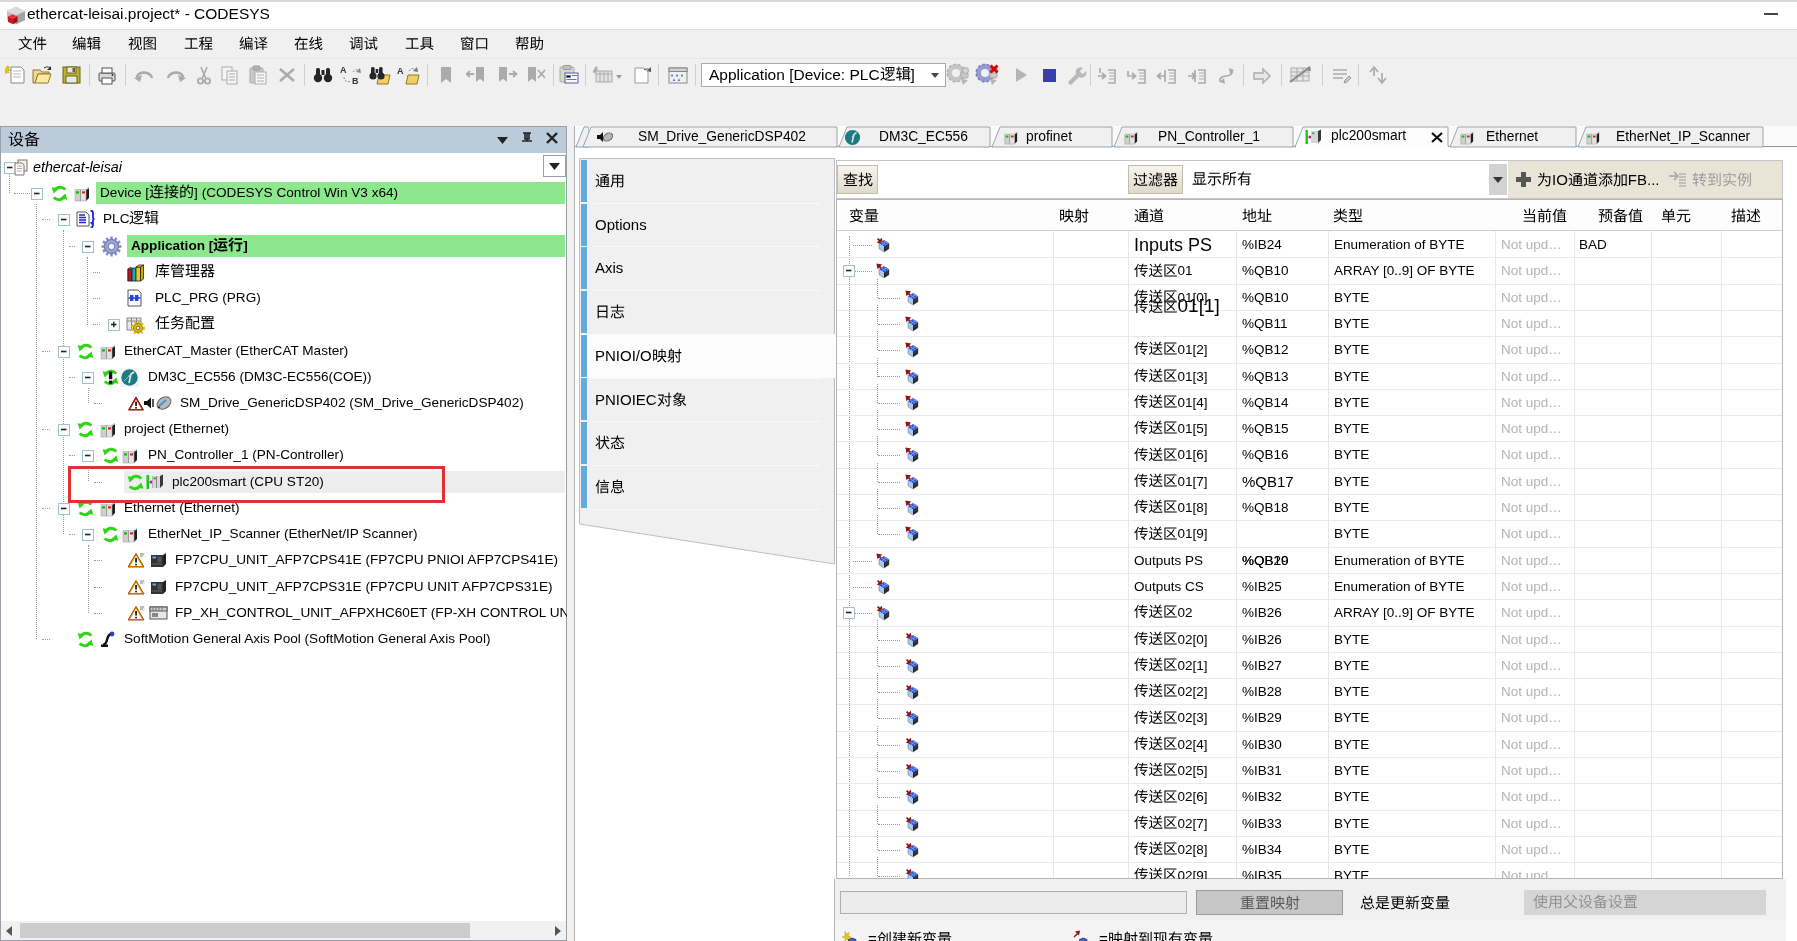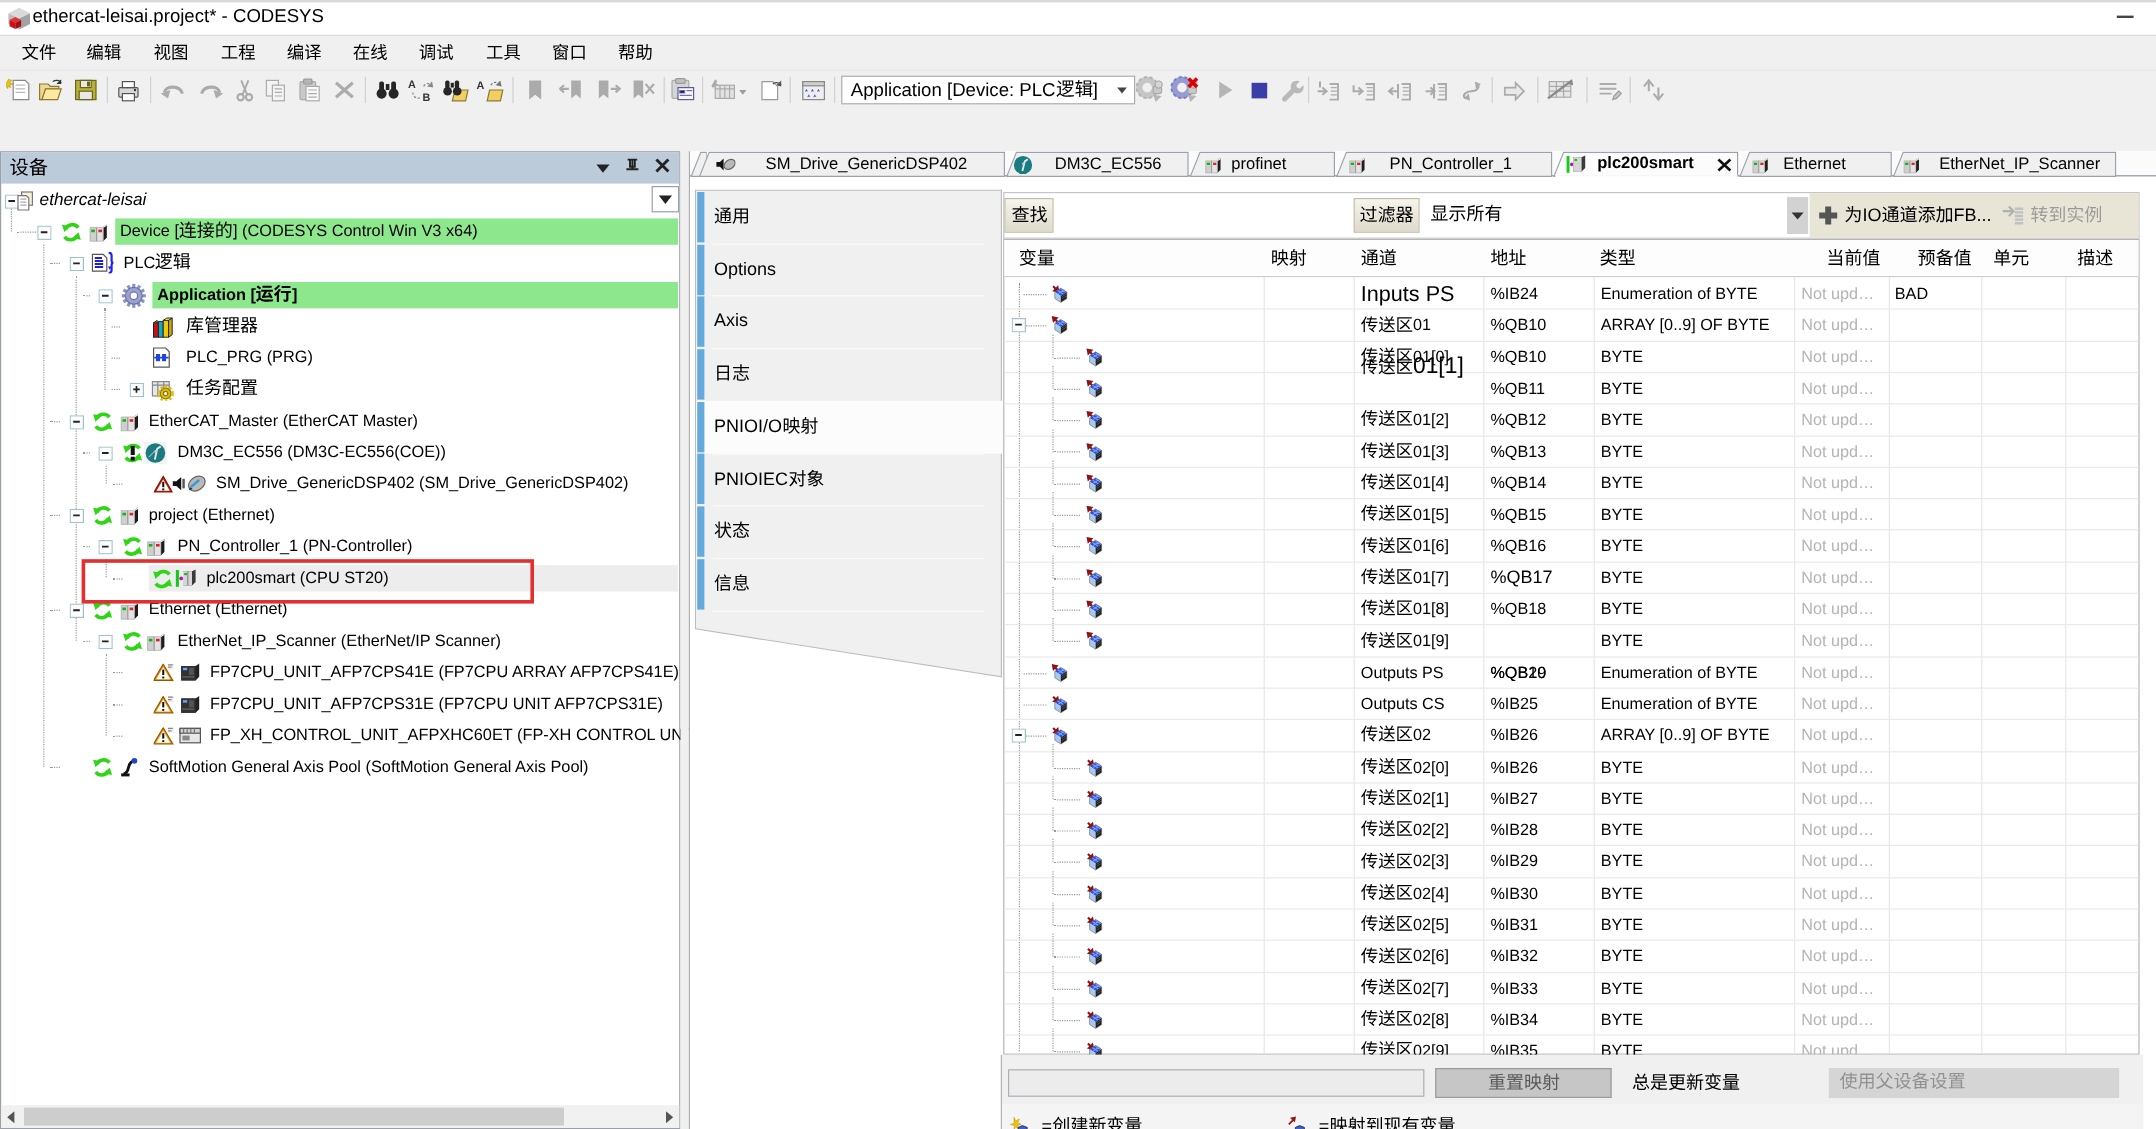--- a/index.html
+++ b/index.html
@@ -656,21 +656,21 @@
     <rect x="12" y="0" width="5" height="5" fill="#f0f0f0"></rect>
     <path d="M12 1h4M12 3h3" stroke="#888"></path>
   </svg>
 <svg style="position:absolute;left:150px;top:552.3px;" width="18" height="17" viewBox="0 0 18 17">
     <polygon points="1,3 13,3 16,1 16,12 13,15 1,15" fill="#222"></polygon>
     <rect x="1" y="3" width="12" height="12" fill="#333"></rect>
     <rect x="2.5" y="4.5" width="3.5" height="2" fill="#66aaff"></rect>
     <rect x="7.5" y="4.5" width="4" height="6" fill="#555"></rect>
     <path d="M2 12h10" stroke="#666"></path>
   </svg>
-<div style="position:absolute;left:175px;top:547px;height:26px;line-height:26px;font-size:13.6px;white-space:nowrap">FP7CPU_UNIT_AFP7CPS41E (FP7CPU ARRAY AFP7CPS41E)</div>
+<div style="position:absolute;left:175px;top:547px;height:26px;line-height:26px;font-size:13.6px;white-space:nowrap">FP7CPU_UNIT_AFP7CPS41E (FP7CPU PNIOI AFP7CPS41E)</div>
 <svg style="position:absolute;left:128px;top:579.52px;" width="17" height="15" viewBox="0 0 17 15">
     <polygon points="8,0.5 16,14 0,14" fill="#ee9900" stroke="#995500"></polygon>
     <polygon points="8,3 13.8,13 2.2,13" fill="#fff"></polygon>
     <rect x="7.2" y="5" width="1.7" height="4.5" fill="#111"></rect>
     <rect x="7.2" y="10.8" width="1.7" height="1.6" fill="#111"></rect>
     <rect x="12" y="0" width="5" height="5" fill="#f0f0f0"></rect>
     <path d="M12 1h4M12 3h3" stroke="#888"></path>
   </svg>
 <svg style="position:absolute;left:150px;top:578.52px;" width="18" height="17" viewBox="0 0 18 17">
     <polygon points="1,3 13,3 16,1 16,12 13,15 1,15" fill="#222"></polygon>
@@ -777,21 +777,21 @@
     <polygon points="1,21 9,1 154,1 154,21" fill="#fcfcfc" stroke="#9aa3ad" stroke-width="1"></polygon>
     <rect x="2" y="20" width="152" height="2" fill="#fcfcfc"></rect>
   </svg>
 <svg style="position:absolute;left:1305px;top:129px;" width="20" height="17" viewBox="0 0 20 17">
     <rect x="0.5" y="1" width="2.4" height="14" fill="#11cc11"></rect>
     <circle cx="4.8" cy="8" r="1.5" fill="#bb11bb"></circle>
     <polygon points="6,2 13,2 16,0.5 16,11 13,14 6,14" fill="#3a3a3a"></polygon>
     <rect x="6" y="2" width="7" height="12" fill="#d6d6d6"></rect>
     <rect x="7" y="3.5" width="2.2" height="1.6" fill="#11bb11"></rect>
   </svg>
-<div style="position:absolute;left:1331px;top:128px;font-size:13.8px;font-weight:bold">plc200smart</div>
+<div style="position:absolute;left:1331px;top:128px;font-size:13.8px;font-weight:normal">plc200smart</div>
 <svg style="position:absolute;left:1430px;top:131px;" width="14" height="13" viewBox="0 0 14 13">
     <path d="M2 2l10 9M12 2L2 11" stroke="#111" stroke-width="2.2"></path>
   </svg>
 <svg style="position:absolute;left:1449px;top:126px;" width="128" height="22" viewBox="0 0 128 22">
     <polygon points="1,21 9,1 127,1 127,21" fill="#f0f0f0" stroke="#9aa3ad" stroke-width="1"></polygon>
   </svg>
 <svg style="position:absolute;left:1459px;top:130px;" width="15" height="15" viewBox="0 0 15 15">
     <g transform="scale(0.882)">
       <polygon points="13,4 16,2 16,13 13,16" fill="#1d1d1d"></polygon>
 <polygon points="2,4 13,4 16,2 16,3.2 13,5 2,5" fill="#f4f4f4"></polygon>

